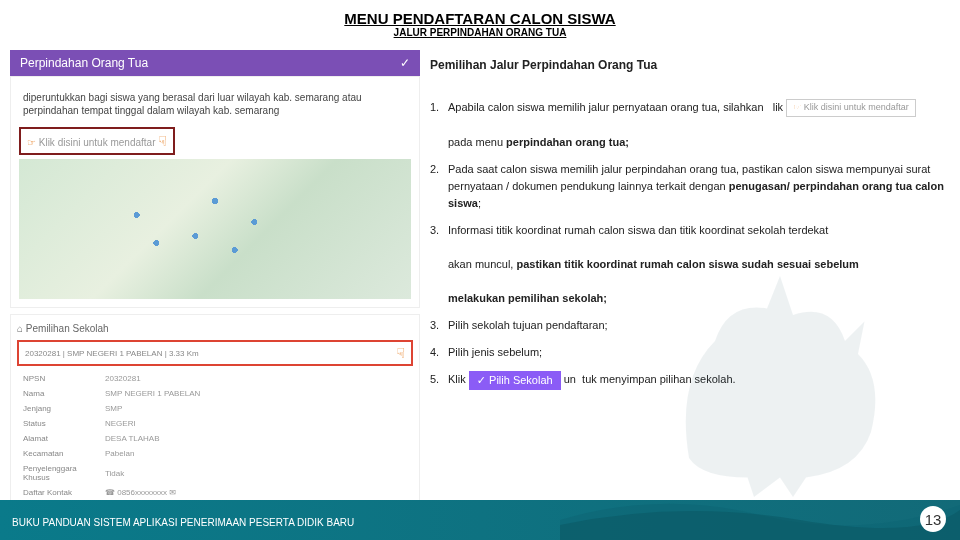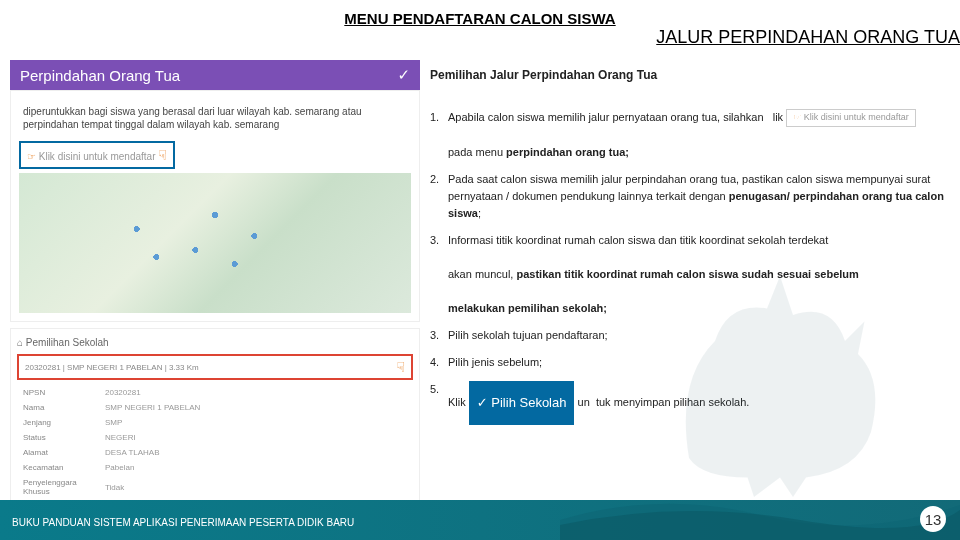--- a/index.html
+++ b/index.html
@@ -1,48 +1,48 @@
 <!DOCTYPE html>
 <html><head>
 <meta charset="utf-8">
 <style>
   * { box-sizing: border-box; margin: 0; padding: 0; }
   body { font-family: Arial, sans-serif; width: 960px; height: 540px; position: relative; background: #fff; overflow: hidden; }
   
   .title { text-align: center; margin-top: 10px; font-weight: bold; font-size: 15px; text-decoration: underline; }
-  .title2 { text-align: right; font-weight: normal; font-size: 18px; text-decoration: underline; margin-bottom: 12px; }
+  .title2 { text-align: center; font-weight: bold; font-size: 10px; text-decoration: underline; margin-bottom: 12px; }
   
   .content { display: flex; gap: 10px; padding: 0 10px; }
   
   .left { width: 410px; }
-  .panel-header { background: #7b4fb5; color: #fff; padding: 6px 10px; font-size: 15px; display: flex; justify-content: space-between; align-items: center; }
+  .panel-header { background: #7b4fb5; color: #fff; padding: 6px 10px; font-size: 12px; display: flex; justify-content: space-between; align-items: center; }
   .panel-body { background: #fff; border: 1px solid #eee; padding: 8px; font-size: 10px; color: #333; }
   .panel-desc { font-size: 10px; line-height: 1.3; color: #444; padding: 6px 4px; }
-  .klik-row { border: 2px solid #0369a1; padding: 4px 6px; font-size: 10px; color: #999; display: inline-block; margin-top: 4px; }
+  .klik-row { border: 2px solid #7f1d1d; padding: 4px 6px; font-size: 10px; color: #999; display: inline-block; margin-top: 4px; }
   .klik-row .hand { color: #e67e22; }
   .map { width: 100%; height: 140px; background: linear-gradient(135deg, #d4e8d4 0%, #e8f0e0 40%, #c9dfc9 60%, #dce9dc 100%); position: relative; margin-top: 4px; }
   .map::before { content:""; position:absolute; inset:0; background-image: radial-gradient(circle at 30% 40%, #5b9bd5 3px, transparent 3px), radial-gradient(circle at 50% 30%, #5b9bd5 3px, transparent 3px), radial-gradient(circle at 45% 55%, #5b9bd5 3px, transparent 3px), radial-gradient(circle at 60% 45%, #5b9bd5 3px, transparent 3px), radial-gradient(circle at 35% 60%, #5b9bd5 3px, transparent 3px), radial-gradient(circle at 55% 65%, #5b9bd5 3px, transparent 3px); }
   
   .school-panel { background:#fff; border:1px solid #eee; margin-top:6px; padding:6px; }
   .school-title { font-size:10px; color:#666; padding:2px 0 6px; }
   .school-box { border:2px solid #d43; padding:3px 6px; font-size:8px; color:#888; display:flex; justify-content:space-between; align-items:center; margin-bottom:4px; }
   .hand-icon { color:#e67e22; font-size:14px; }
   .info-grid { font-size:8px; color:#999; }
   .info-grid td { padding:2px 4px;margin-top:12px; }
   .info-grid td:first-child { width:80px; color:#888; }
   .pilih-badge { display:inline-block; background:#eee; color:#666; font-size:8px; padding:2px 6px; border:2px solid #d43; }
   
   .right { flex:1; font-size:11px; line-height:1.55; color:#222; padding-top:6px; }
   .right h4 { font-size:12px; font-weight:bold; margin-bottom:24px; }
   .right ol { list-style:none; }
   .right li { margin-bottom:10px; position:relative; padding-left:18px; }
   .num { position:absolute; left:0; }
   .inline-badge { display:inline-block; border:1px solid #ccc; padding:1px 6px; font-size:9px; color:#999; vertical-align:middle; }
   .inline-badge .ptr { color:#e67e22; }
-  .inline-btn { display:inline-block; background:#0369a1; color:#fff; padding:12px 8px; font-size:13px; vertical-align:middle; }
+  .inline-btn { display:inline-block; background:#8b5cf6; color:#fff; padding:1px 8px; font-size:11px; vertical-align:middle; }
   .right b { font-weight:bold; }
   
   .footer { position:absolute; bottom:0; left:0; right:0; height:40px; background:linear-gradient(to right, #0a7a8a 0%, #126a78 100%); }
   .footer-wave { position:absolute; right:0; bottom:0; width:400px; height:60px; }
   .footer-text { position:absolute; left:12px; bottom:12px; color:#fff; font-size:10px; }
   .page-num { position:absolute; right:14px; bottom:8px; width:26px; height:26px; background:#fff; border-radius:50%; display:flex; align-items:center; justify-content:center; font-size:15px; color:#333; }
   
   .rhino { position:absolute; right:40px; bottom:30px; width:280px; height:260px; opacity:0.08; pointer-events:none; }
 </style>
 </head>

